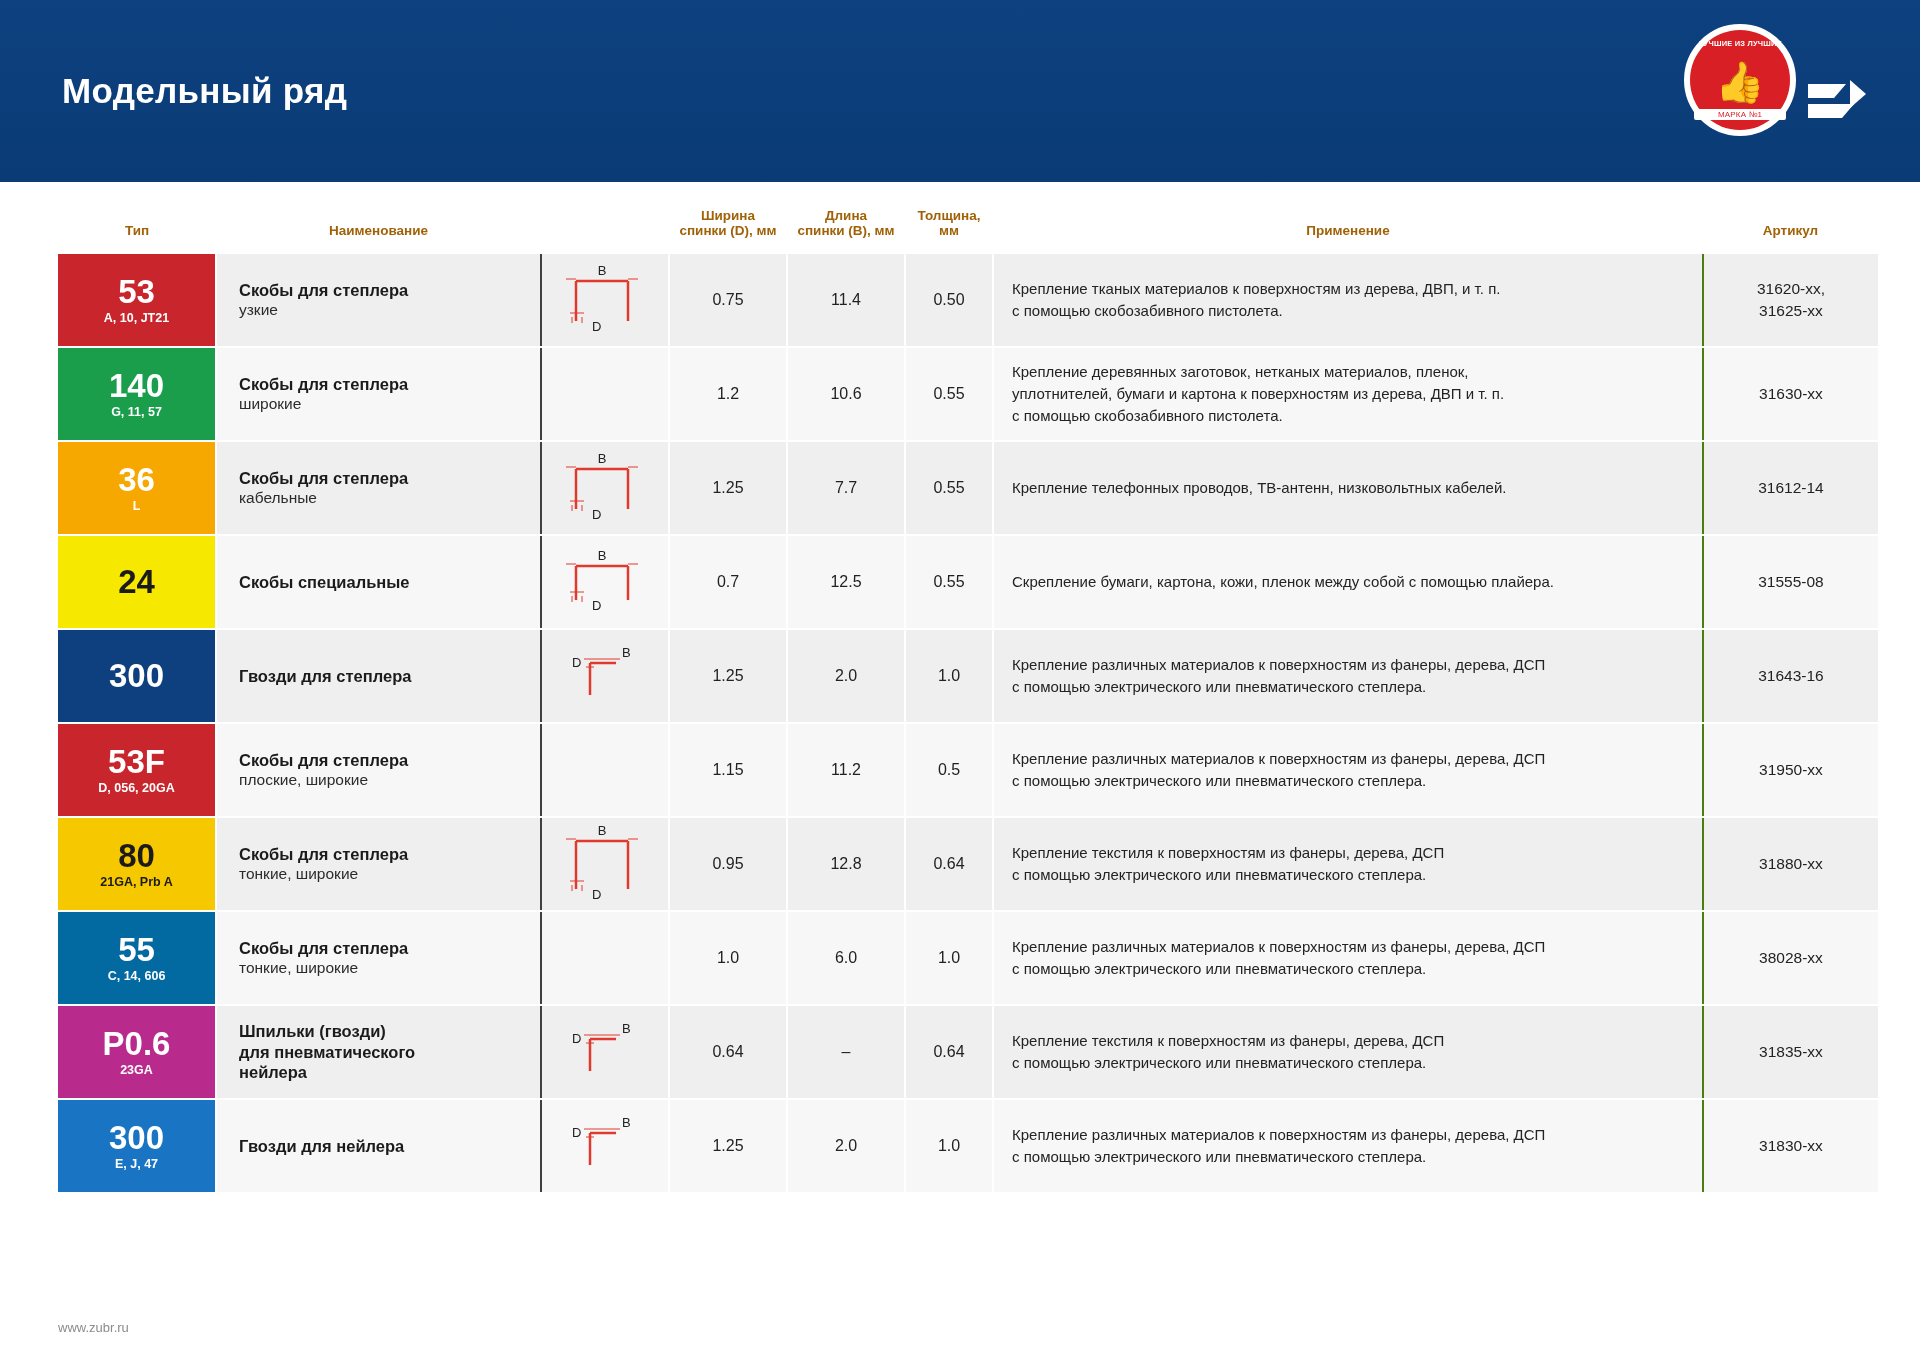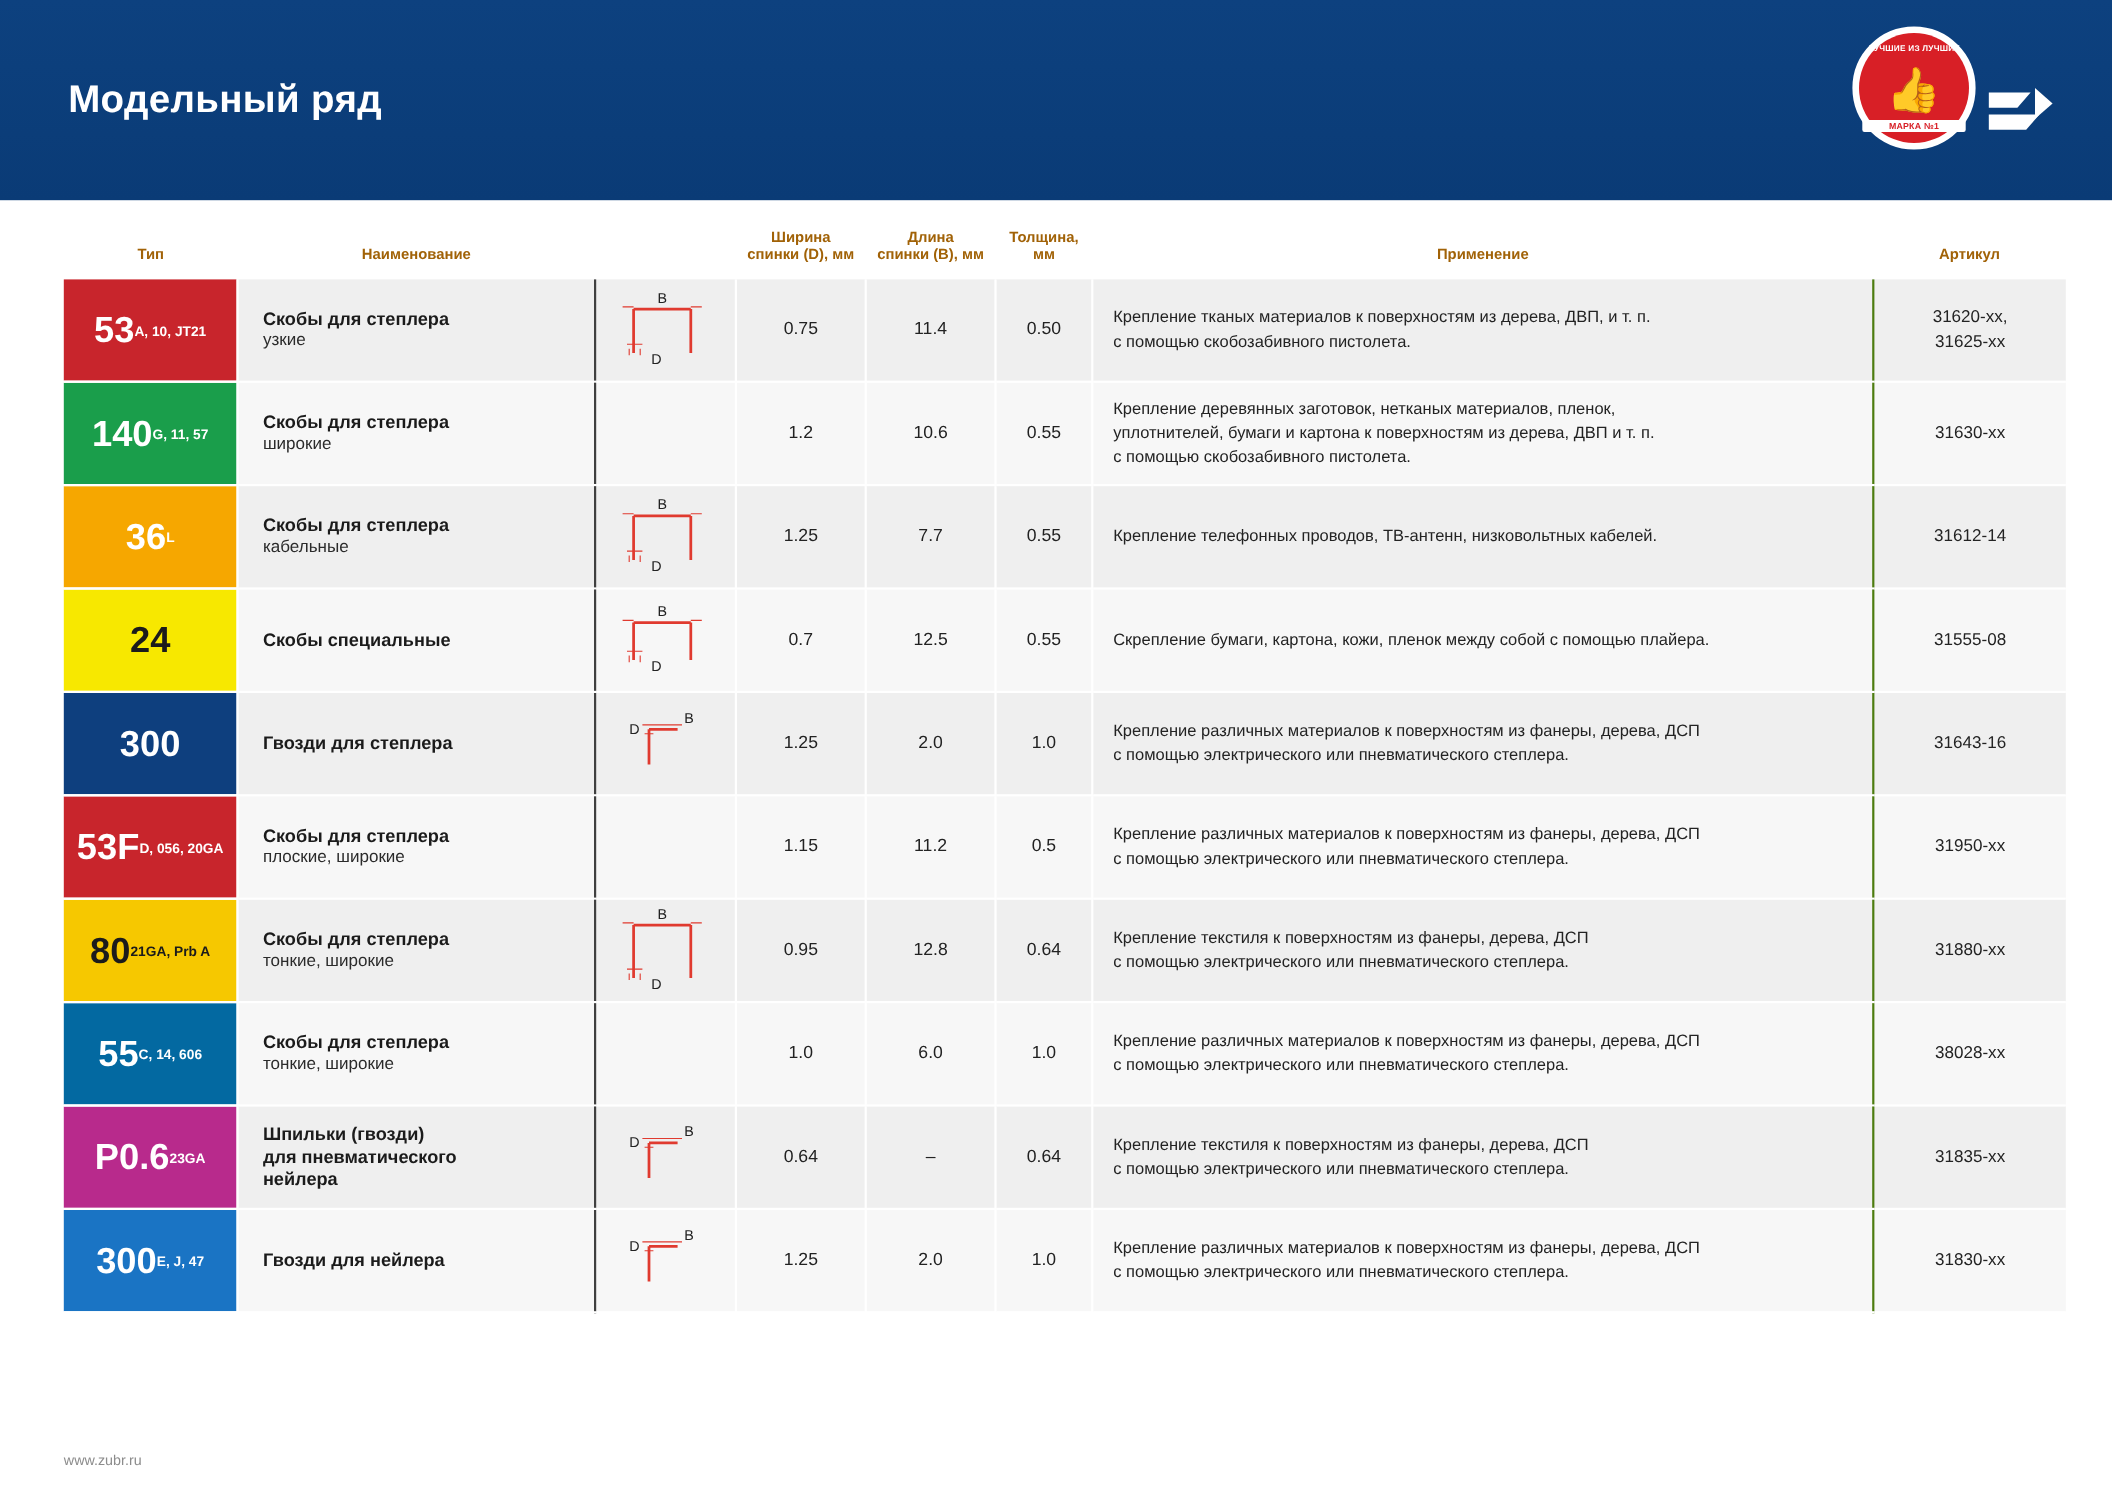--- a/index.html
+++ b/index.html
@@ -75,21 +75,21 @@
     font-size: 40px;
     line-height: 1;
     margin-top: 4px;
   }
   .badge-bottom {
     position: absolute;
     bottom: 10px;
     background: #ffffff;
     color: #d81f26;
     font-size: 8px;
-    font-weight: bold;
+    font-weight: normal;
     padding: 1px 24px;
     border-radius: 2px;
     letter-spacing: 0.2px;
   }
   .zubr-mark {
     width: 62px; height: 62px;
     position: relative;
   }
   .zubr-logo-text {
     color: #ffffff;
@@ -141,20 +141,21 @@
 
   td.type-cell {
     padding: 0;
     border-right: 2px solid #ffffff;
     background: transparent !important;
   }
   .type-box {
     height: 100%;
     min-height: 92px;
     display: flex;
+    flex-direction: column;
     align-items: center;
     justify-content: center;
     color: #ffffff;
     padding: 8px 4px;
   }
   .type-num {
     font-size: 33px;
     font-weight: bold;
     line-height: 1.05;
   }

